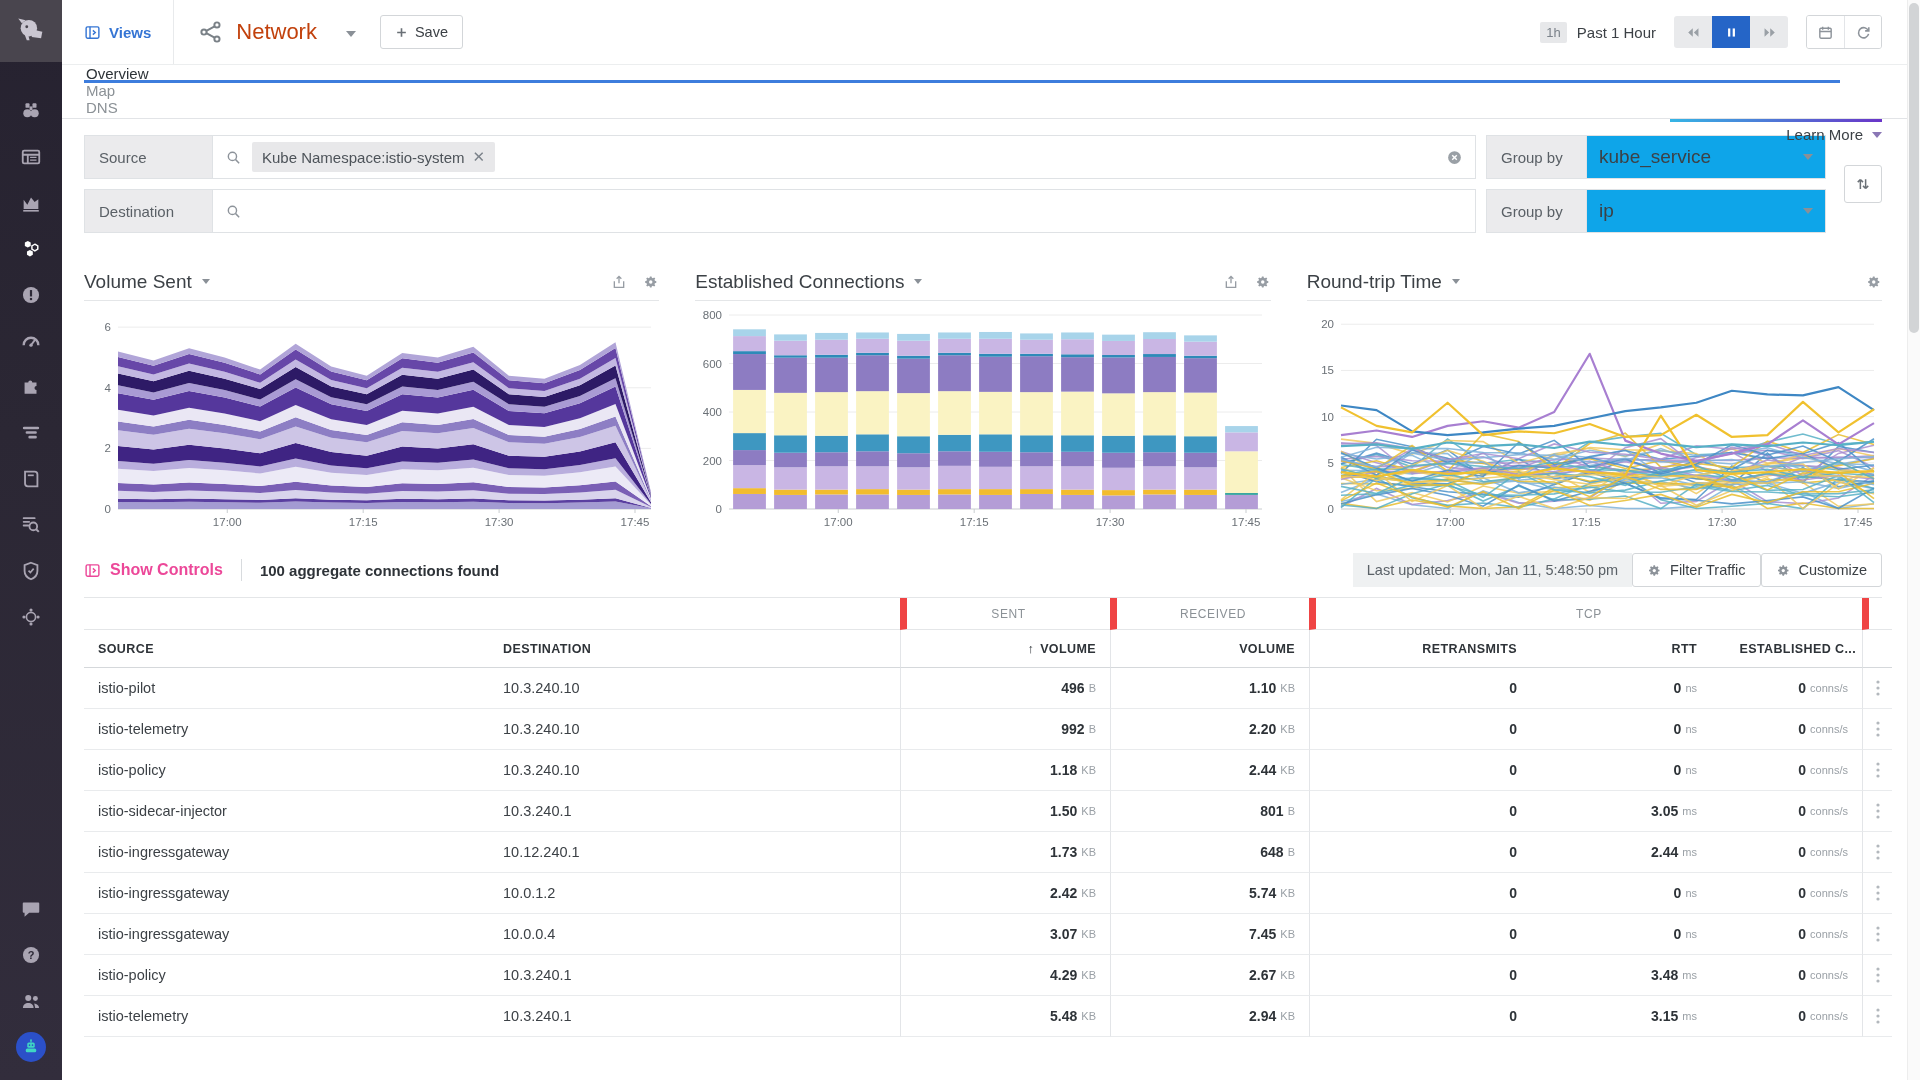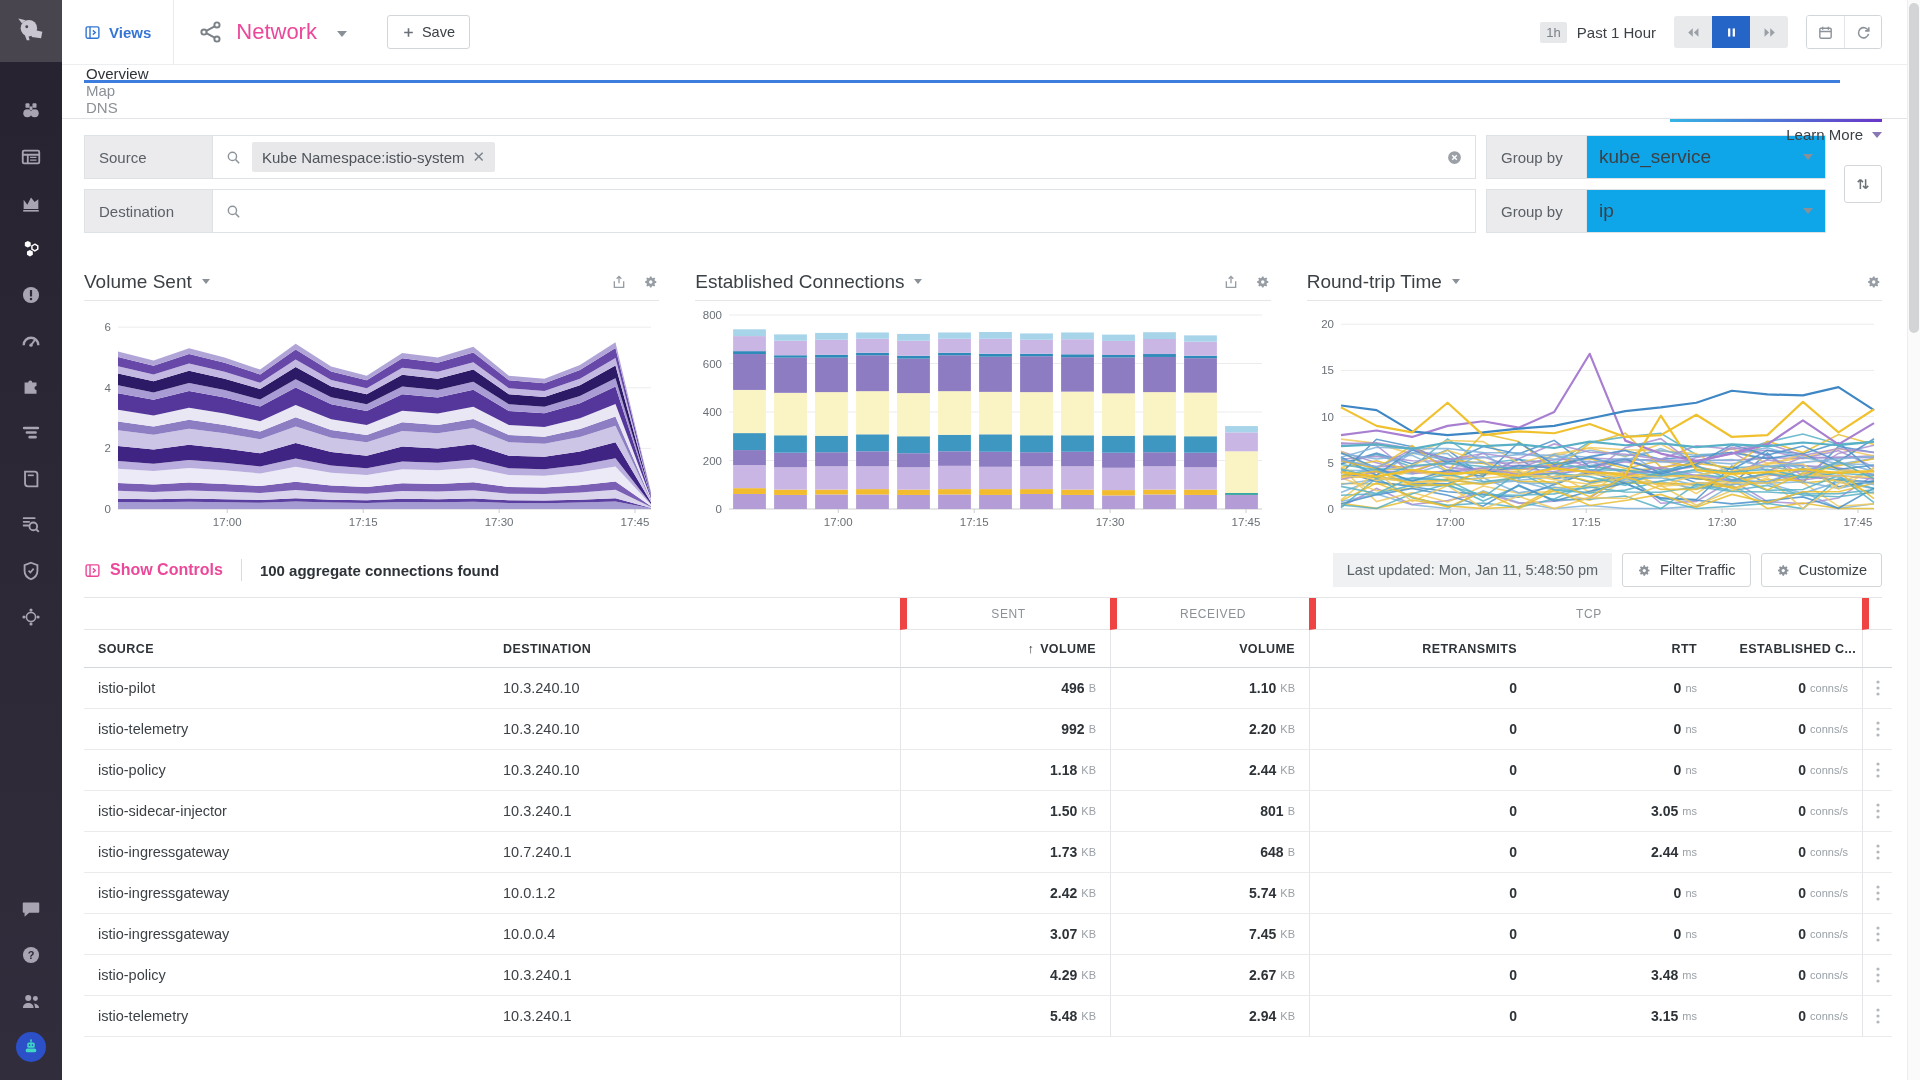--- a/index.html
+++ b/index.html
@@ -18,25 +18,25 @@
   .side-bottom { position:absolute; bottom:10px; left:0; width:62px; display:flex; flex-direction:column; align-items:center; }
   .side-bottom .side-icon { height:46px; }
   .bot-avatar { width:30px; height:30px; border-radius:50%; background:#2b50c8; display:flex; align-items:center; justify-content:center; }
   
   .main { position:absolute; left:62px; top:0; width:1846px; height:1080px; }
   
   .topbar { height:65px; display:flex; align-items:center; padding:0 26px 0 22px; border-bottom:1px solid #eceeef; }
   .views-btn { display:flex; align-items:center; gap:8px; color:#3575d4; font-size:15px; font-weight:600; cursor:pointer; padding-right:22px; }
   .top-divider { width:1px; height:64px; background:#e8eaec; margin-right:24px; }
   .net-icon { color:#7a8187; display:flex; }
-  .page-title { font-size:22px; color:#ec4899; margin:0 12px 0 12px; font-weight:400; }
+  .page-title { font-size:22px; color:#c2410c; margin:0 21px 0 12px; font-weight:400; }
   .caret { width:0; height:0; border-left:5px solid transparent; border-right:5px solid transparent; border-top:6px solid #8a9097; }
   .caret.sm { border-left-width:4px; border-right-width:4px; border-top-width:5px; }
   .title-caret { margin:4px 0 0 8px; cursor:pointer; }
-  .save-btn { margin-left:40px; display:flex; align-items:center; gap:7px; border:1px solid #d3d6d9; border-radius:3px;
+  .save-btn { margin-left:24px; display:flex; align-items:center; gap:7px; border:1px solid #d3d6d9; border-radius:3px;
     height:34px; padding:0 14px; font-size:14.5px; color:#3c4146; background:#fff; cursor:pointer; }
   .save-btn svg { color:#6a7076; }
   .top-right { margin-left:auto; display:flex; align-items:center; gap:10px; }
   .range-badge { background:#e7e8ea; color:#7b828a; font-size:13px; padding:3px 6px; border-radius:2px; }
   .range-label { font-size:15px; color:#3c4146; margin-right:8px; }
   .seg-group { display:flex; border-radius:3px; overflow:hidden; }
   .seg-btn { width:38px; height:32px; display:flex; align-items:center; justify-content:center; background:#e9eaec; color:#9aa0a6; cursor:pointer; }
   .seg-btn.active { background:#2565c7; color:#fff; }
   .icon-group { display:flex; border:1px solid #d3d6d9; border-radius:3px; overflow:hidden; margin-left:8px; }
   .icon-btn { width:37px; height:32px; display:flex; align-items:center; justify-content:center; background:#fff; color:#8d939a; cursor:pointer; }
@@ -77,21 +77,21 @@
   .chart-head .caret { margin-left:10px; cursor:pointer; }
   .chart-icons { margin-left:auto; display:flex; gap:16px; color:#979da4; }
   .chart-icons span { display:flex; cursor:pointer; }
   .chart-body { height:240px; }
   .chart-body svg { display:block; }
   
   .ctrlrow { margin:12px 26px 10px 22px; display:flex; align-items:center; }
   .show-controls { display:flex; align-items:center; gap:9px; color:#ec4899; font-size:16px; font-weight:600; cursor:pointer; }
   .ctrl-div { width:1px; height:22px; background:#d8dbde; margin:0 18px; }
   .conn-count { font-size:15px; font-weight:700; color:#2e3338; }
-  .ctrl-right { margin-left:auto; display:flex; align-items:flex-start; gap:10px; }
+  .ctrl-right { margin-left:auto; display:flex; align-items:flex-start; }
   .updated-pill { background:#eff1f2; color:#5a6167; font-size:14.5px; height:34px; display:flex; align-items:center; padding:0 14px; }
   .ctrl-btn { display:flex; align-items:center; gap:8px; border:1px solid #d3d6d9; border-radius:3px; height:34px;
     padding:0 14px; font-size:14.5px; color:#3c4146; background:#fff; cursor:pointer; }
   .ctrl-btn svg { color:#8d939a; }
   
   .nettable { margin:0 26px 0 22px; border-top:1px solid #e4e6e8; }
   .tgrid { display:grid; grid-template-columns:405px 411px 210px 199px 222px 180px 151px 30px; }
   .gcell { height:32px; display:flex; align-items:center; justify-content:center; font-size:12px; letter-spacing:0.6px;
     color:#8b9196; border-bottom:1px solid #e4e6e8; }
   .gcell.b-l { border-left:7px solid #ef4444; }
@@ -801,21 +801,21 @@
           <div class="tcell kebab b-l">
             <svg width="14" height="18" viewBox="0 0 14 18">
               <circle cx="7" cy="3" r="1.6" fill="currentColor"></circle>
               <circle cx="7" cy="9" r="1.6" fill="currentColor"></circle>
               <circle cx="7" cy="15" r="1.6" fill="currentColor"></circle>
             </svg>
           </div>
         </div>
         <div class="tgrid">
           <div class="tcell">istio-ingressgateway</div>
-          <div class="tcell">10.7.240.1</div>
+          <div class="tcell">10.12.240.1</div>
           <div class="tcell num b-l">1.73<span class="unit">KB</span></div>
           <div class="tcell num b-l">648<span class="unit">B</span></div>
           <div class="tcell num b-l">0</div>
           <div class="tcell num">2.44<span class="unit">ms</span></div>
           <div class="tcell num">0<span class="unit">conns/s</span></div>
           <div class="tcell kebab b-l">
             <svg width="14" height="18" viewBox="0 0 14 18">
               <circle cx="7" cy="3" r="1.6" fill="currentColor"></circle>
               <circle cx="7" cy="9" r="1.6" fill="currentColor"></circle>
               <circle cx="7" cy="15" r="1.6" fill="currentColor"></circle>

